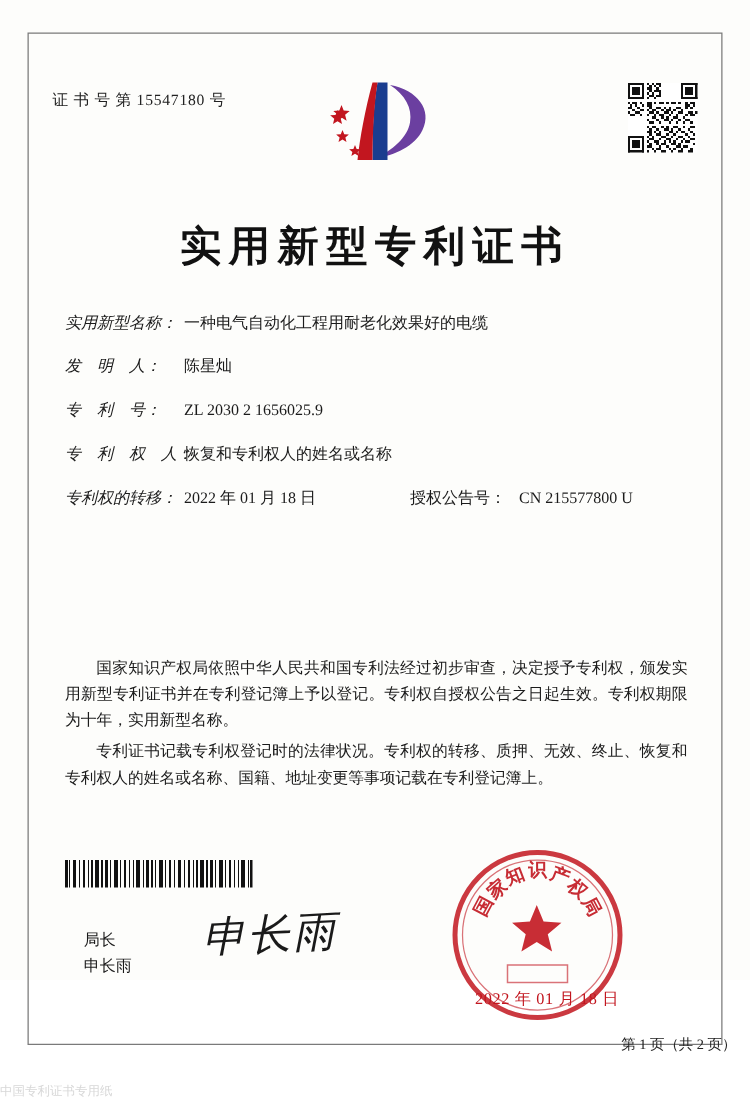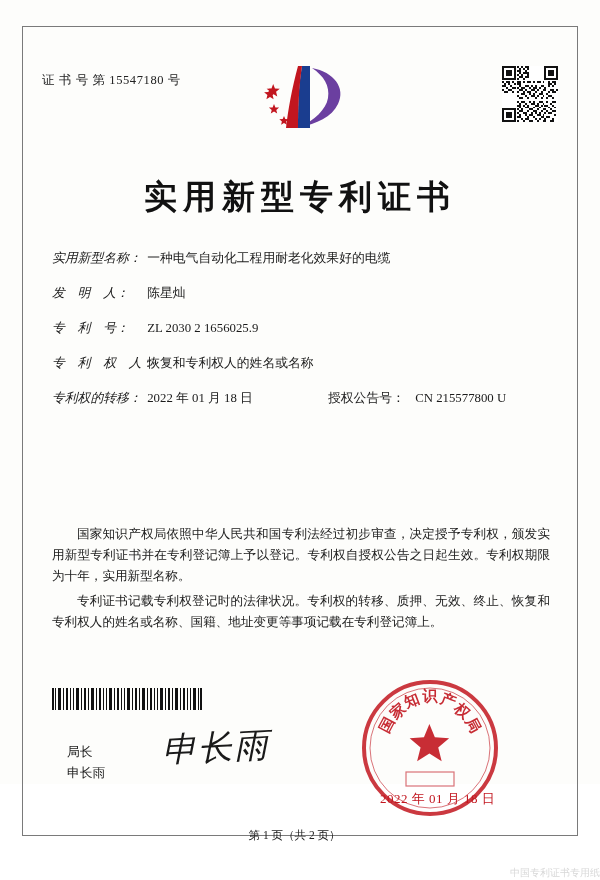--- a/index.html
+++ b/index.html
@@ -139,28 +139,28 @@
     position: absolute;
     left: 380px; top: 790px;
     font-size: 13px;
     color: #c2161f;
     letter-spacing: 0.5px;
   }
 
   .footer {
     position: absolute;
     left: 0; right: 11px; top: 828px;
-    text-align: center;
+    text-align: right;
     font-size: 11.5px;
     color: #222;
   }
   .footer-faint {
     position: absolute;
-    left: 0; right: 0; top: 866px;
-    text-align: right;
+    left: 0; right: 16px; top: 866px;
+    text-align: left;
     font-size: 10px;
     color: #d8d8d8;
   }
 </style>
 </head>
 <body>
 
 <div class="page">
 
   <div class="border-outer"></div>

